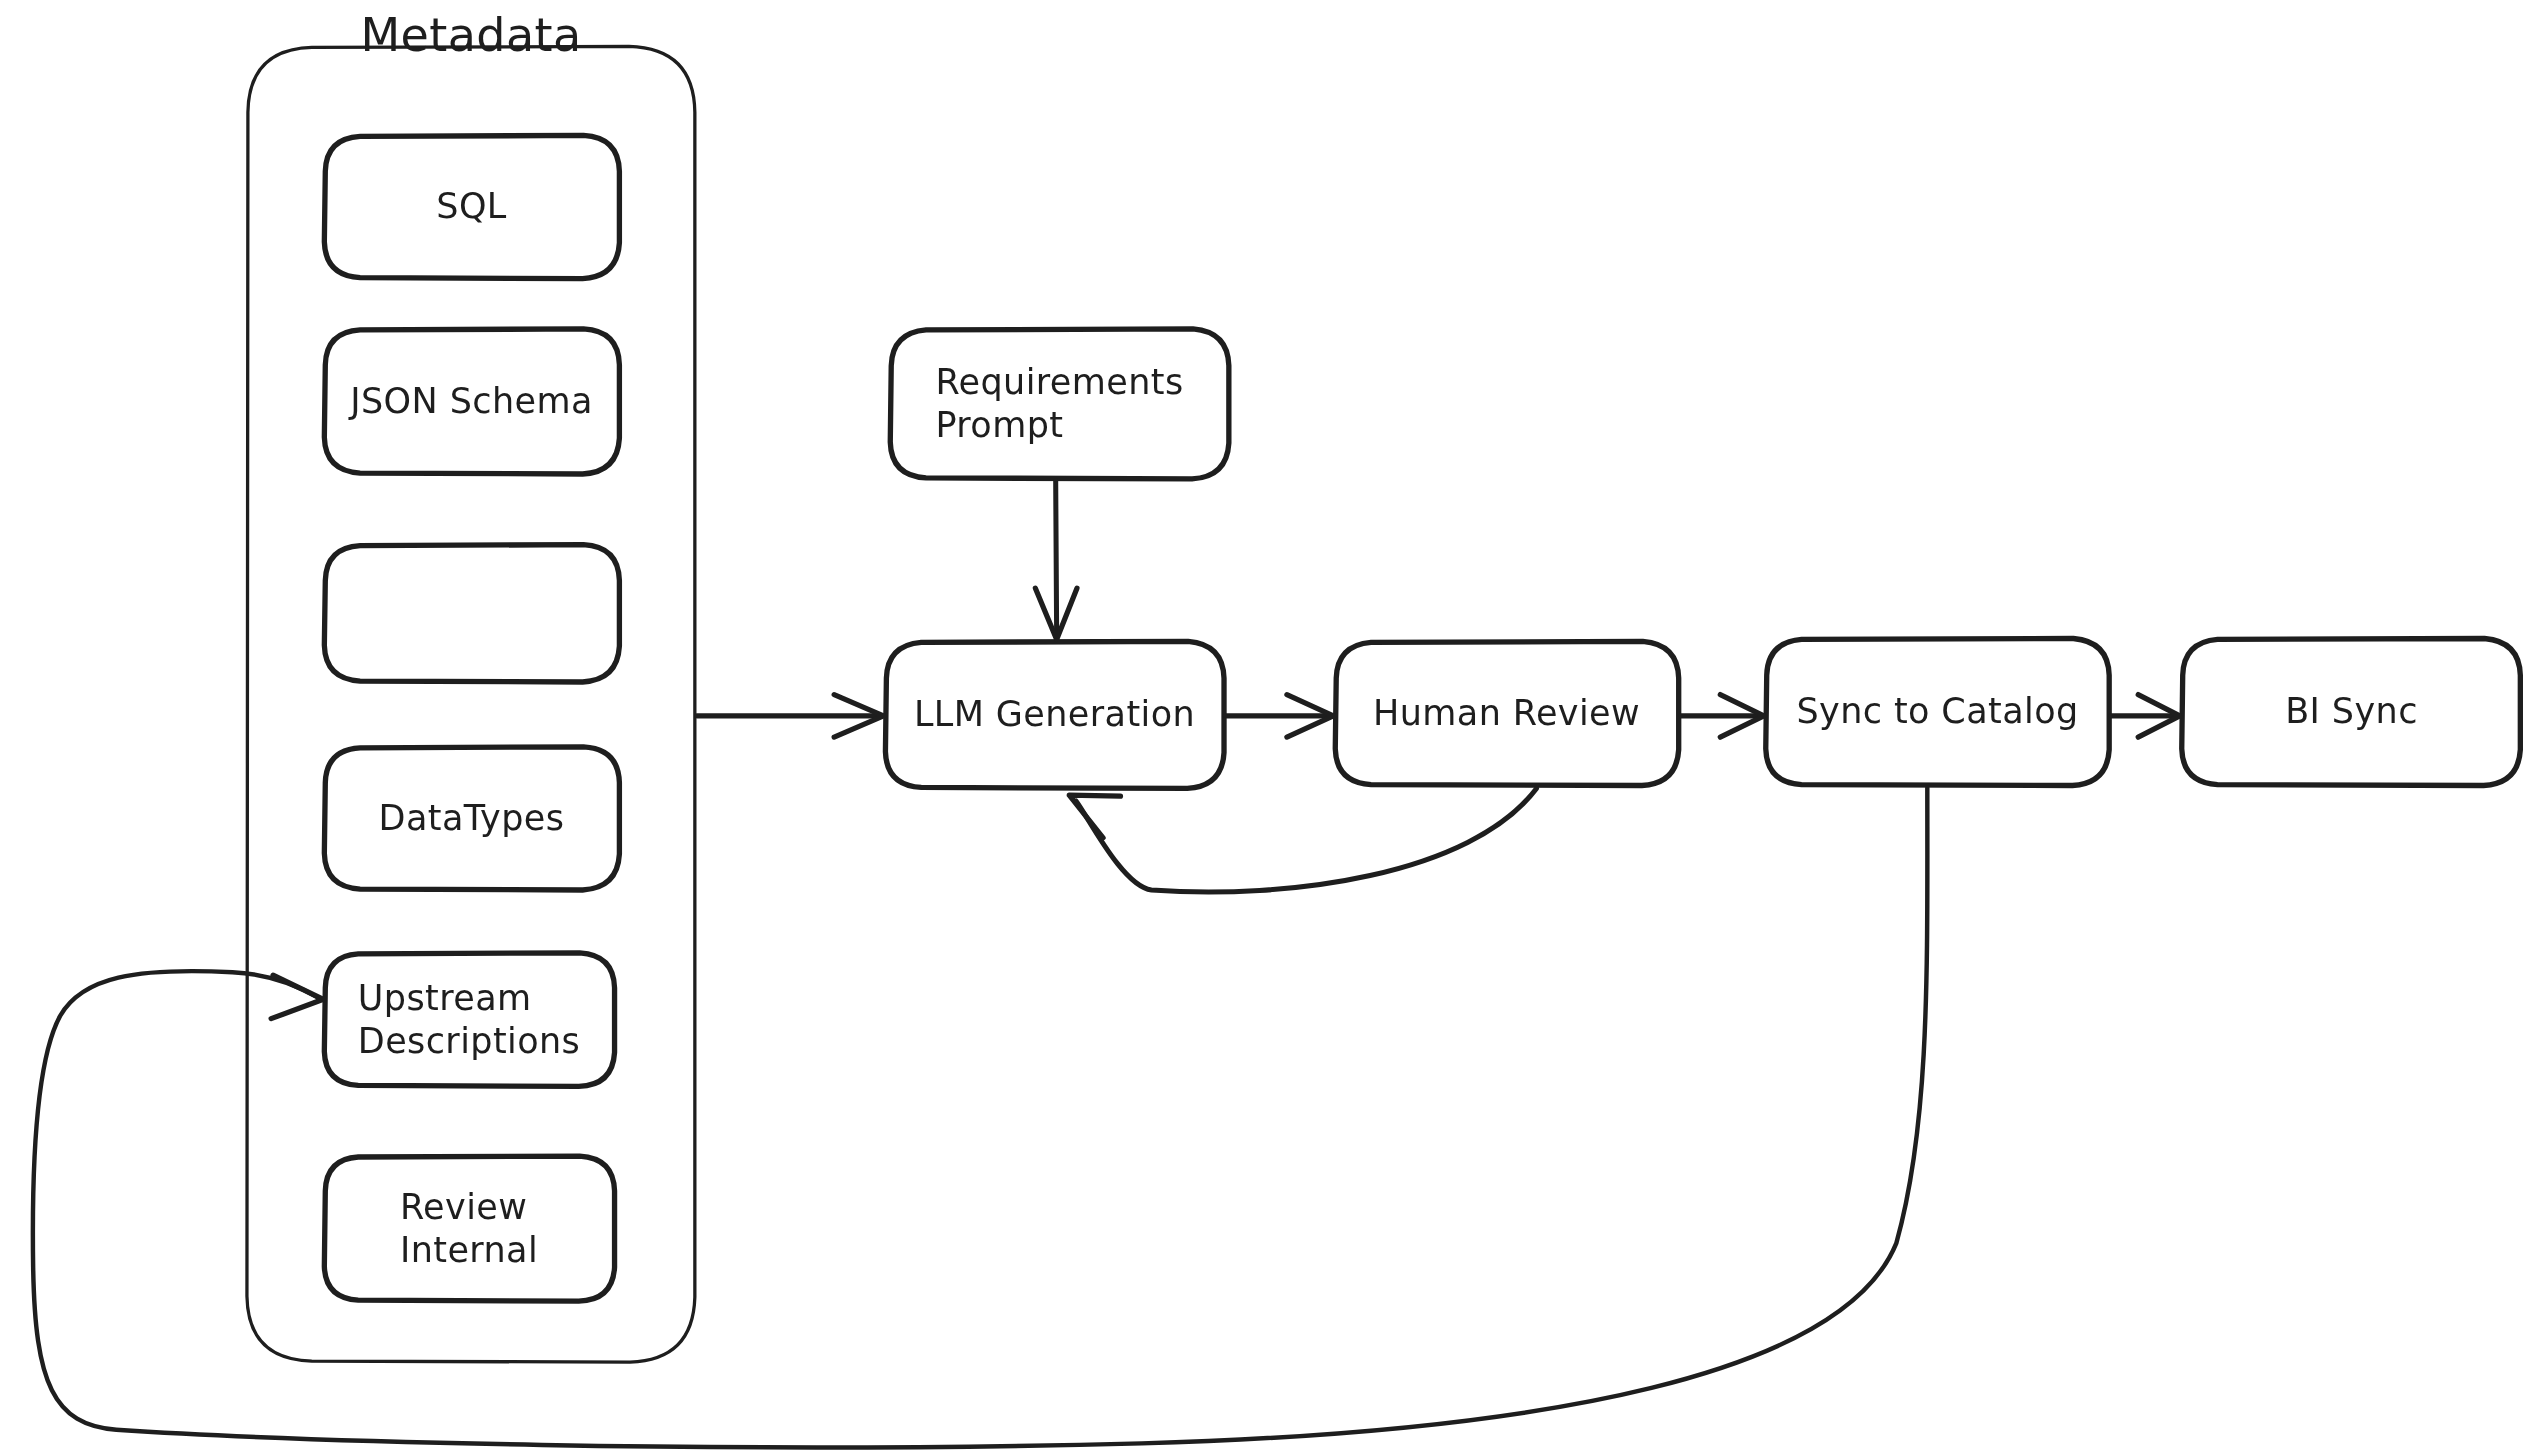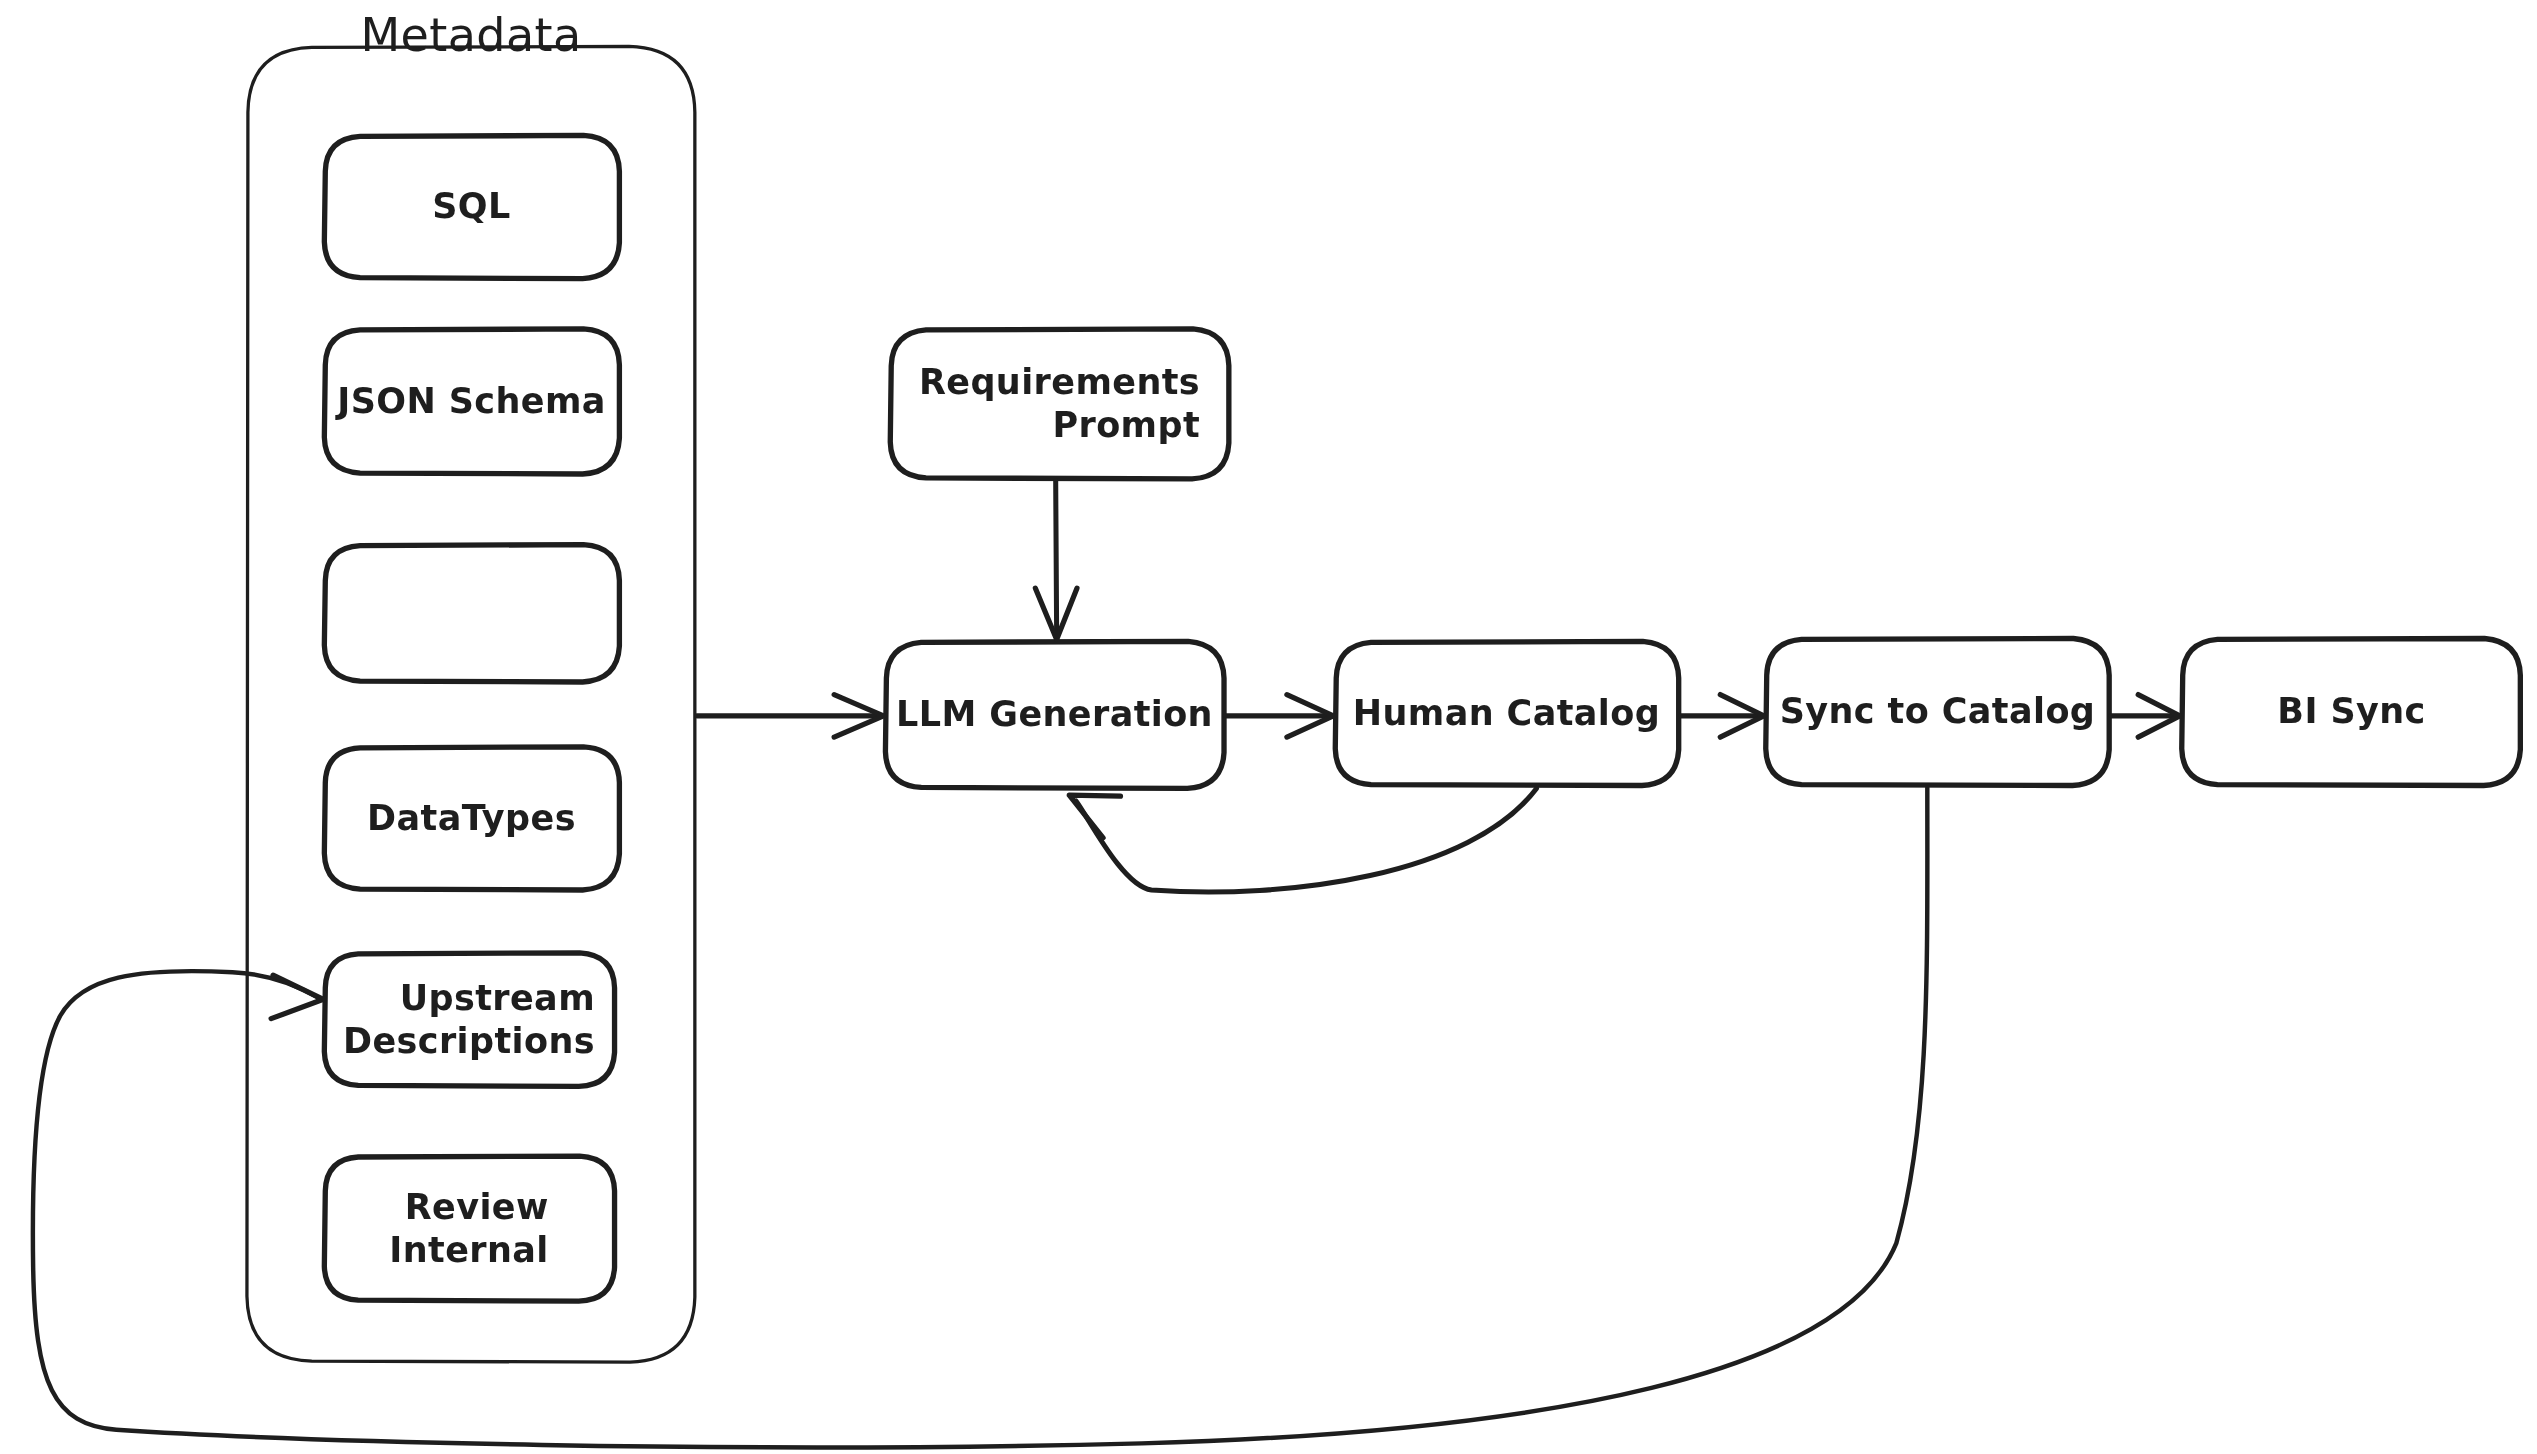--- a/index.html
+++ b/index.html
@@ -23,29 +23,28 @@
     top: 0;
     width: 2538px;
     height: 1454px;
     overflow: visible;
   }
   .node-label {
     position: absolute;
     display: flex;
     align-items: center;
     justify-content: center;
-    text-align: right;
+    text-align: left;
     color: #1e1e1e;
     font-family: "DejaVu Sans", "Liberation Sans", sans-serif;
     font-size: 35px;
     line-height: 1.22;
     letter-spacing: 0.4px;
     white-space: pre-line;
     pointer-events: none;
-    font-weight: bold;
   }
   .group-title {
     position: absolute;
     color: #1e1e1e;
     font-family: "DejaVu Sans", "Liberation Sans", sans-serif;
     font-size: 46px;
     letter-spacing: 0.4px;
     text-align: center;
     white-space: nowrap;
   }
@@ -180,20 +179,20 @@
   <div class="node-label" style="left:324px; top:747px; width:295px; height:143px;">DataTypes</div>
 
   <div class="node-label" style="left:324px; top:1156px; width:290px; height:145px;">Review
 Internal</div>
 
   <div class="node-label" style="left:890px; top:329px; width:339px; height:150px;">Requirements
 Prompt</div>
 
   <div class="node-label" style="left:885px; top:641px; width:339px; height:147px;">LLM Generation</div>
 
-  <div class="node-label" style="left:1335px; top:641px; width:343px; height:144px;">Human Catalog</div>
+  <div class="node-label" style="left:1335px; top:641px; width:343px; height:144px;">Human Review</div>
 
   <div class="node-label" style="left:1766px; top:638px; width:343px; height:147px;">Sync to Catalog</div>
 
   <div class="node-label" style="left:2182px; top:638px; width:339px; height:147px;">BI Sync</div>
 
 </div>
 
 
 </body></html>

